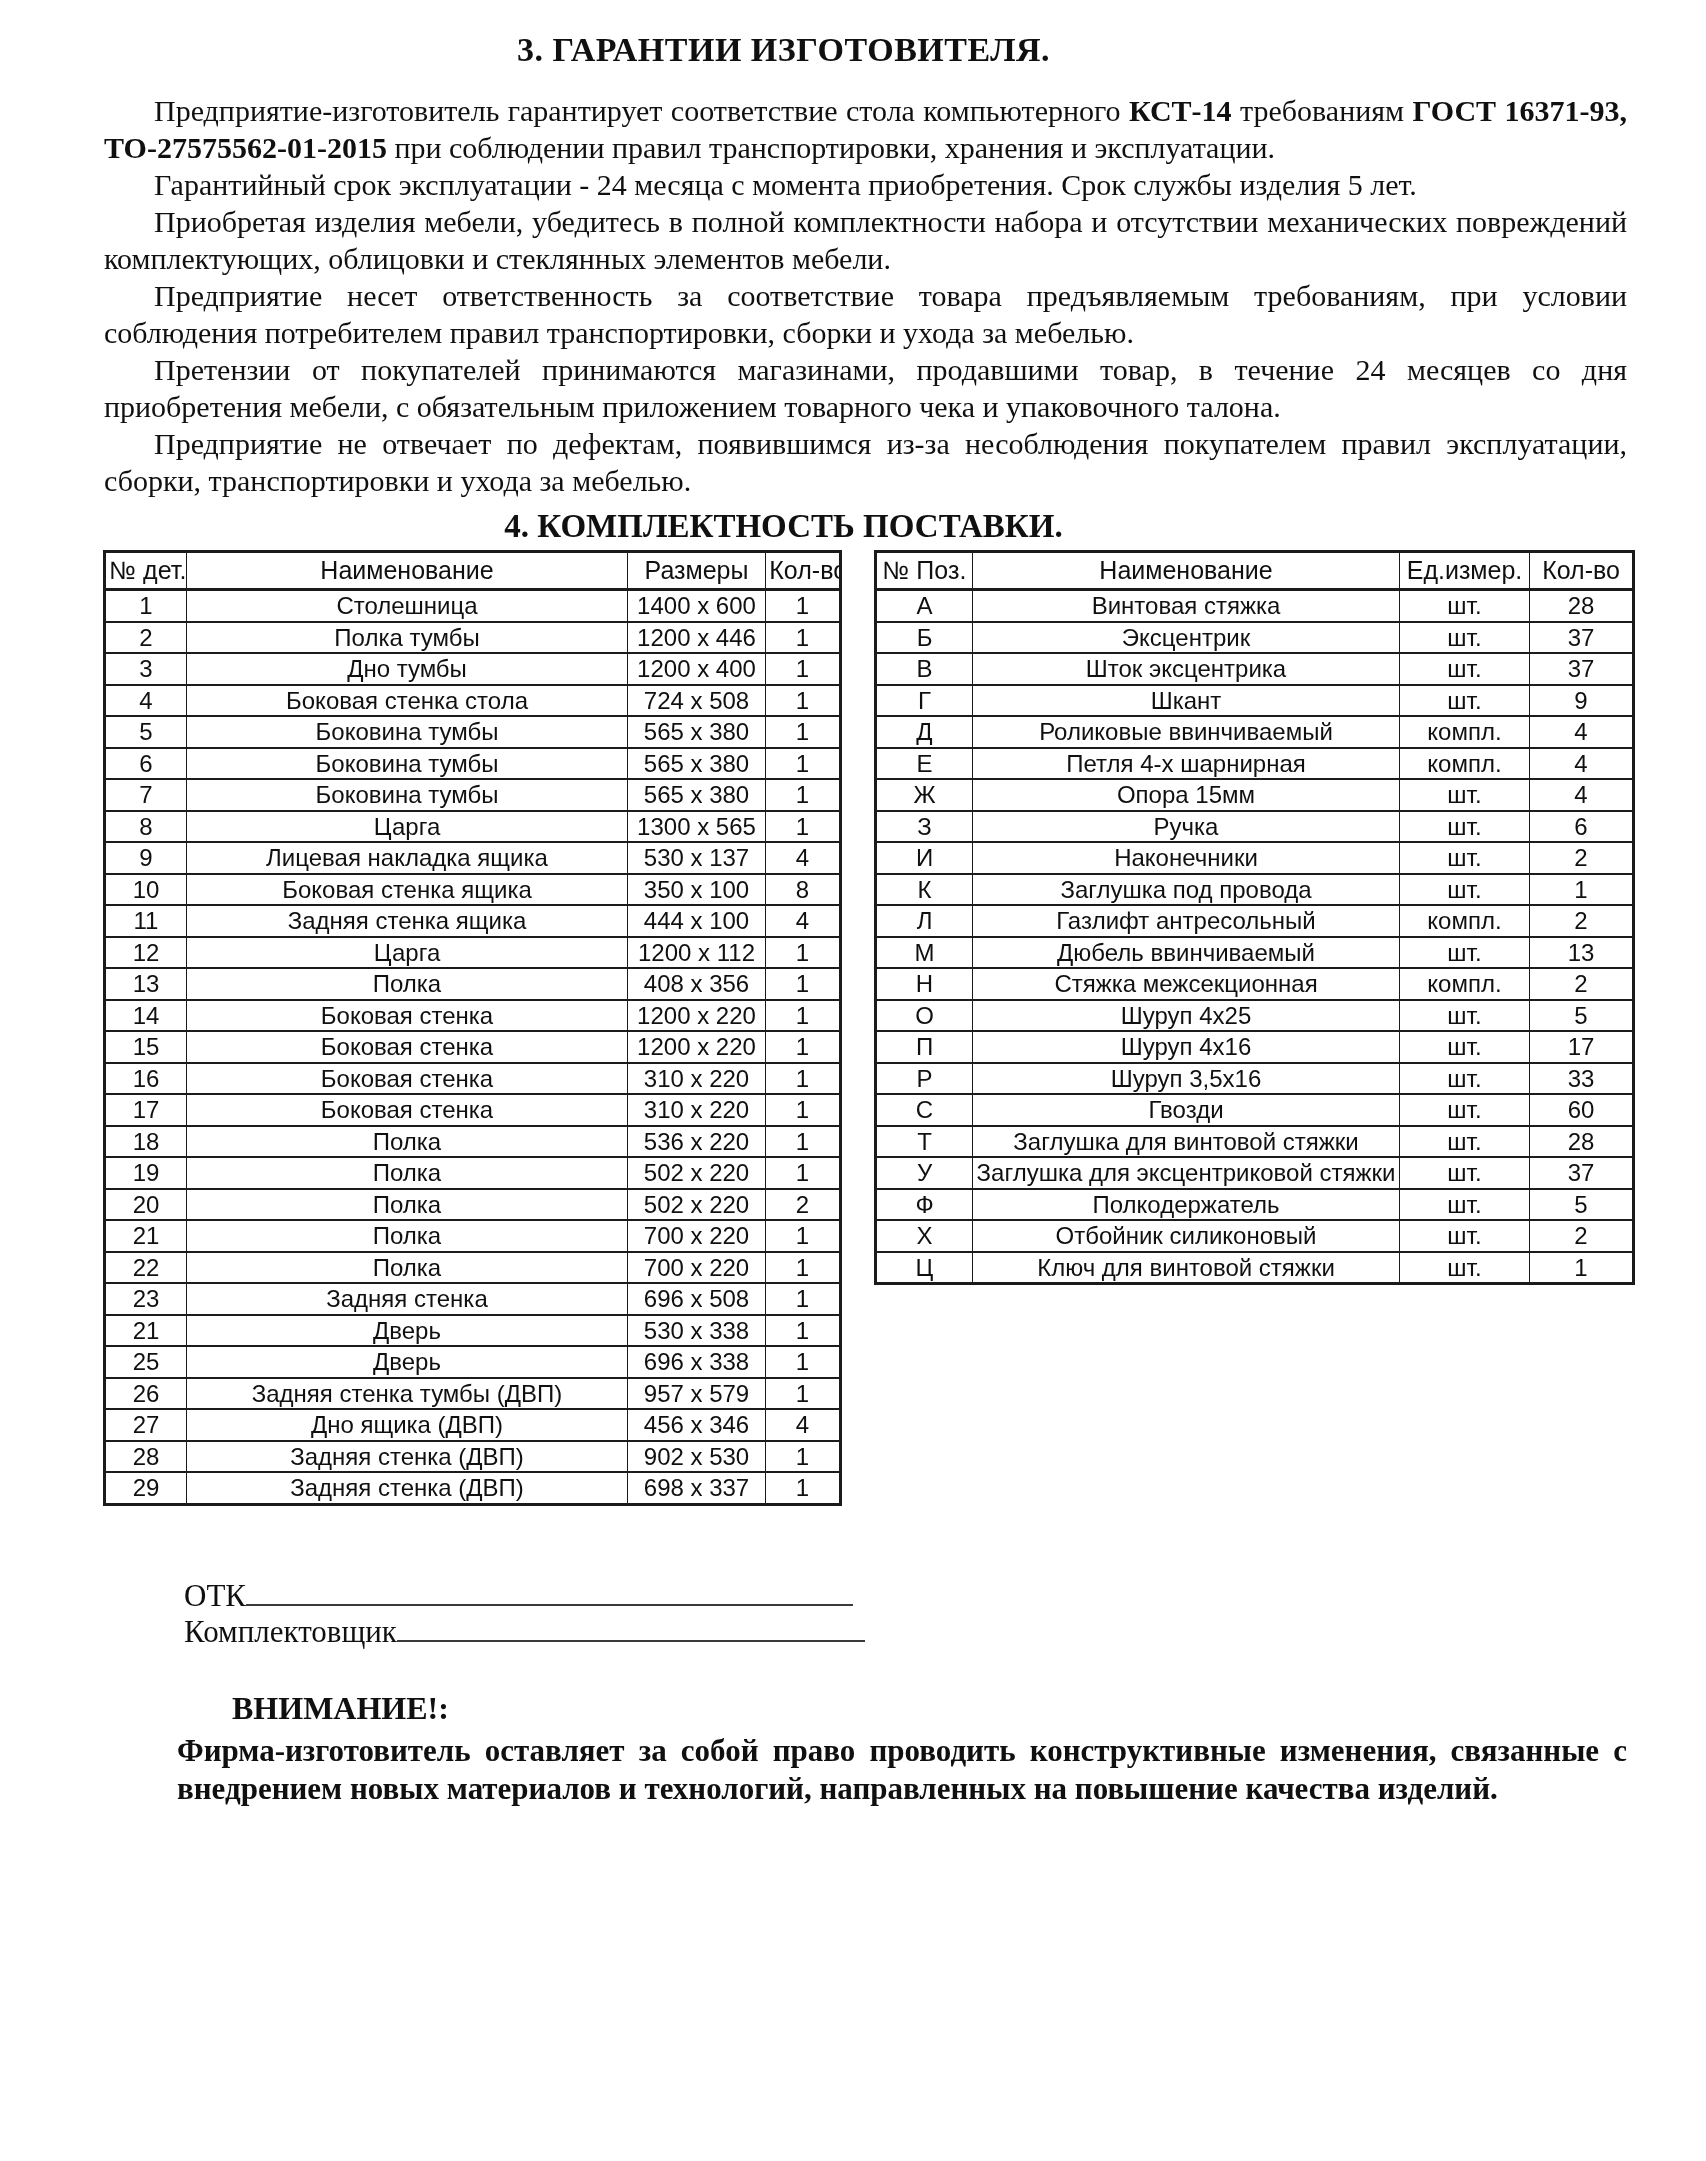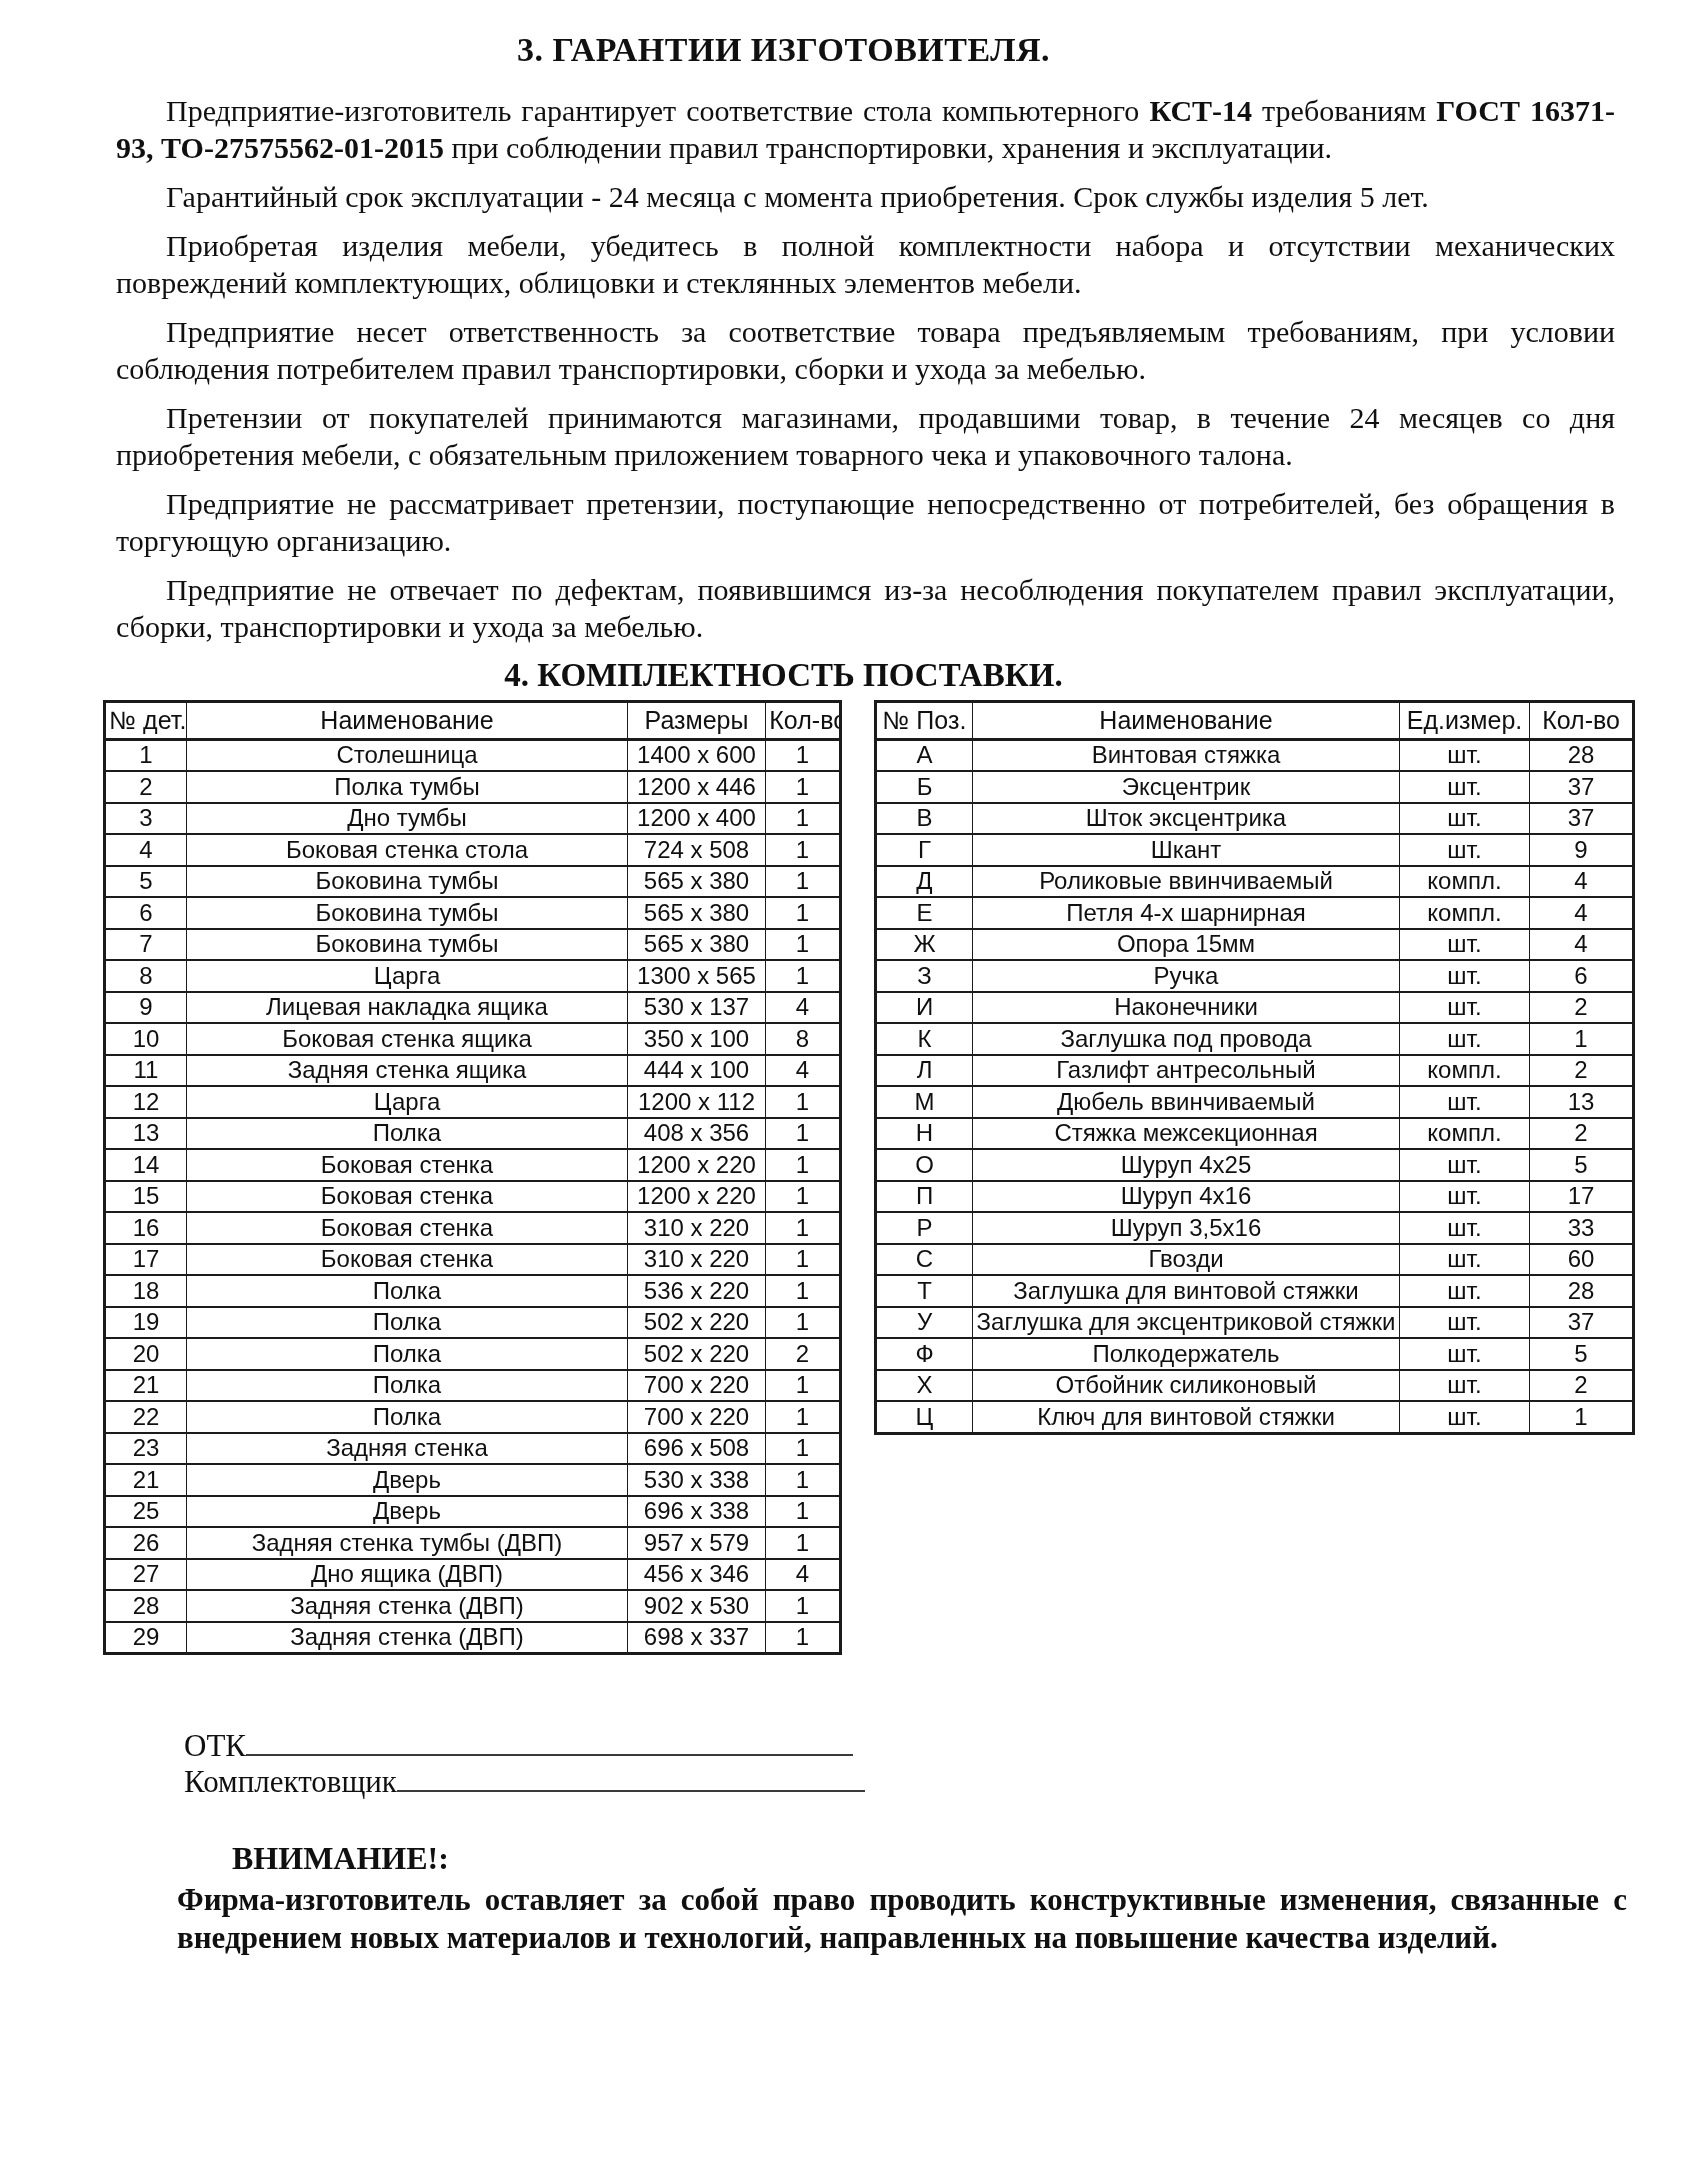--- a/index.html
+++ b/index.html
@@ -17,21 +17,21 @@
     transform:translateX(-82px);
     font-weight:bold;
     font-size:34px;line-height:39px;
     letter-spacing:0.5px;
   }
   .body-text{
     margin:23px 79px 0 104px;
     font-size:30px;line-height:37px;
     text-align:justify;
   }
-  .body-text p{margin:12px;text-indent:50px;}
+  .body-text p{margin:0;text-indent:50px;}
   .h2{
     margin:8.7px 79px 0 104px;
     text-align:center;
     transform:translateX(-82px);
     font-weight:bold;
     font-size:33px;line-height:36px;
   }
   .tables{position:relative;margin-top:6.6px;height:909px;}
   table{
     position:absolute;top:0;
@@ -75,21 +75,20 @@
 <div class="page">
 
   <div class="h1">3. ГАРАНТИИ ИЗГОТОВИТЕЛЯ.</div>
 
   <div class="body-text">
       <p><span>Предприятие-изготовитель гарантирует соответствие стола компьютерного </span><b>КСТ-14</b><span> требованиям </span><b>ГОСТ 16371-93, ТО-27575562-01-2015</b><span> при соблюдении правил транспортировки, хранения и эксплуатации.</span></p>
       <p><span>Гарантийный срок эксплуатации - 24 месяца с момента приобретения. Срок службы изделия 5 лет.</span></p>
       <p><span>Приобретая изделия мебели, убедитесь в полной комплектности набора и отсутствии механических повреждений комплектующих, облицовки и стеклянных элементов мебели.</span></p>
       <p><span>Предприятие несет ответственность за соответствие товара предъявляемым требованиям, при условии соблюдения потребителем правил транспортировки, сборки и ухода за мебелью.</span></p>
       <p><span>Претензии от покупателей принимаются магазинами, продавшими товар, в течение 24 месяцев со дня приобретения мебели, с обязательным приложением товарного чека и упаковочного талона.</span></p>
-      <p><span>Предприятие не рассматривает претензии, поступающие непосредственно от потребителей, без обращения в торгующую организацию.</span></p>
       <p><span>Предприятие не отвечает по дефектам, появившимся из-за несоблюдения покупателем правил эксплуатации, сборки, транспортировки и ухода за мебелью.</span></p>
     </div>
 
   <div class="h2">4. КОМПЛЕКТНОСТЬ ПОСТАВКИ.</div>
 
   <div class="tables">
 
     <table class="tbl-left">
       <colgroup>
         <col style="width:82px">

